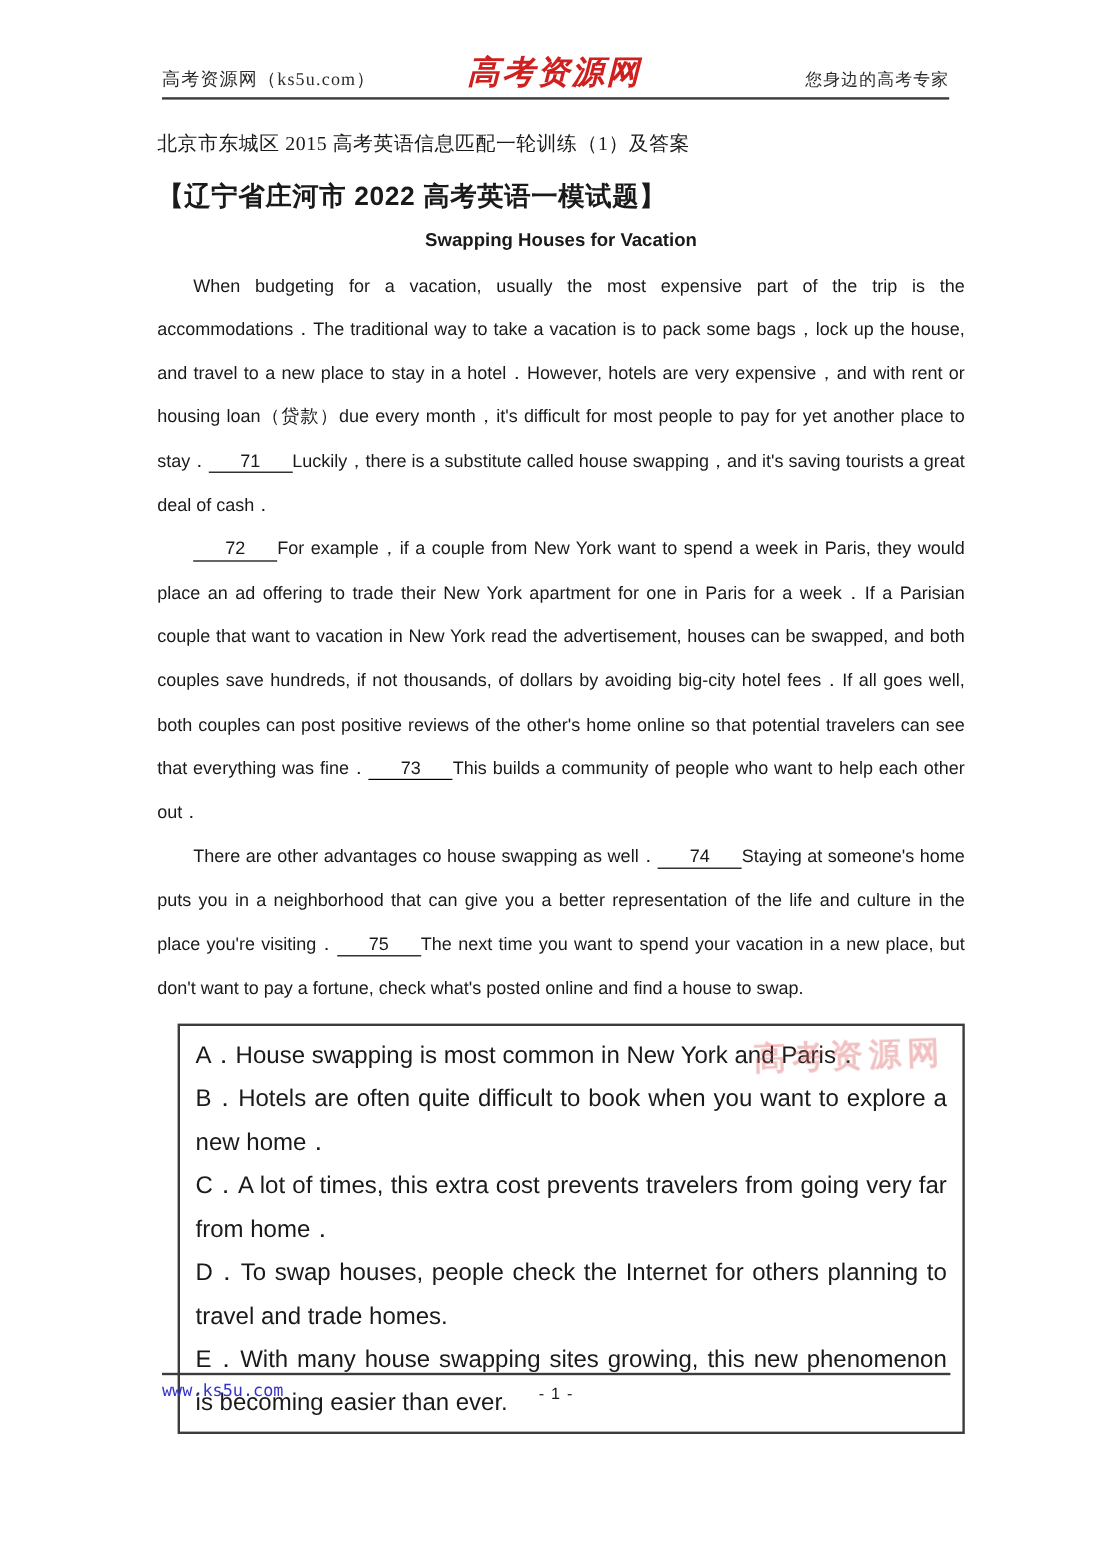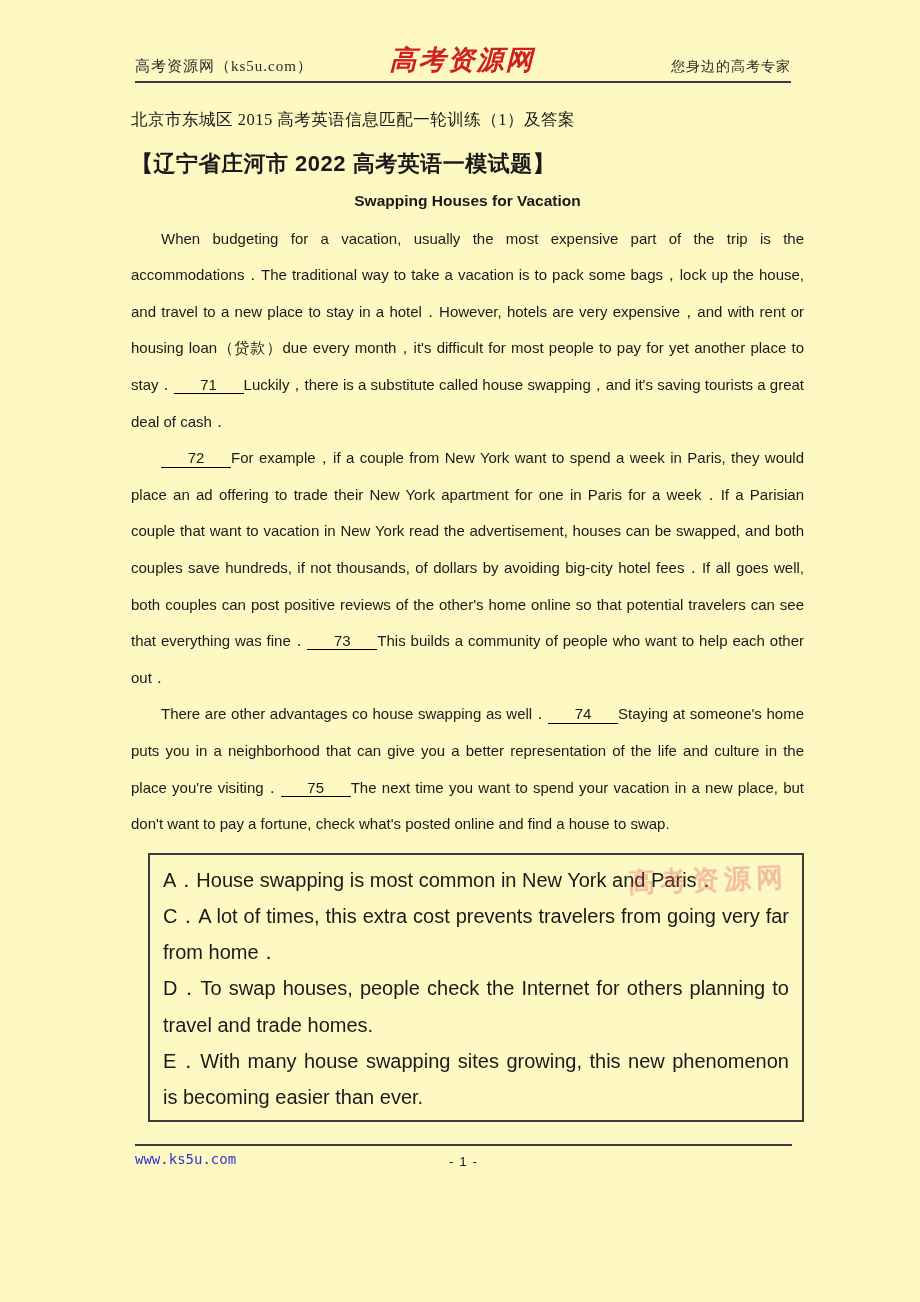--- a/index.html
+++ b/index.html
@@ -1,21 +1,21 @@
 <!DOCTYPE html>
 <html><head>
 <meta charset="utf-8">
 <style>
   html, body { margin: 0; padding: 0; background: #e8e8e8; }
   .page {
     position: relative;
     width: 920px;
     height: 1302px;
     margin: 0 auto;
-    background: #fef9c3;
+    background: #ffffff;
     overflow: hidden;
     color: #1a1a1a;
     font-family: "Liberation Sans", "DejaVu Sans", sans-serif;
   }
 
   
   .header-wrap {
     margin: 0 129px 0 135px;
     padding-top: 46px;
     padding-bottom: 5px;
@@ -177,20 +177,21 @@
     <h2 class="passage-title">Swapping Houses for Vacation</h2>
 
     <p class="para indent"><span>When budgeting for a vacation, usually the most expensive part of the trip is the accommodations．The traditional way to take a vacation is to pack some bags，lock up the house, and travel to a new place to stay in a hotel．However, hotels are very expensive，and with rent or housing loan（贷款）due every month，it's difficult for most people to pay for yet another place to stay．</span><span class="blank">71</span><span>Luckily，there is a substitute called house swapping，and it's saving tourists a great deal of cash．</span></p>
 
     <p class="para indent"><span class="blank">72</span><span>For example，if a couple from New York want to spend a week in Paris, they would place an ad offering to trade their New York apartment for one in Paris for a week．If a Parisian couple that want to vacation in New York read the advertisement, houses can be swapped, and both couples save hundreds, if not thousands, of dollars by avoiding big-city hotel fees．If all goes well, both couples can post positive reviews of the other's home online so that potential travelers can see that everything was fine．</span><span class="blank">73</span><span>This builds a community of people who want to help each other out．</span></p>
 
     <p class="para indent"><span>There are other advantages co house swapping as well．</span><span class="blank">74</span><span>Staying at someone's home puts you in a neighborhood that can give you a better representation of the life and culture in the place you're visiting．</span><span class="blank">75</span><span>The next time you want to spend your vacation in a new place, but don't want to pay a fortune, check what's posted online and find a house to swap.</span></p>
 
     <div class="options-box">
       <p class="option"><span>A．</span><span>House swapping is most common in New York and Paris．</span></p>
+      <p class="option"><span>B．</span><span>Hotels are often quite difficult to book when you want to explore a new home．</span></p>
       <p class="option"><span>C．</span><span>A lot of times, this extra cost prevents travelers from going very far from home．</span></p>
       <p class="option"><span>D．</span><span>To swap houses, people check the Internet for others planning to travel and trade homes.</span></p>
       <p class="option"><span>E．</span><span>With many house swapping sites growing, this new phenomenon is becoming easier than ever.</span></p>
     </div>
 
   </div>
 
   <div class="watermark">高考资源网</div>
 
   <div class="footer">

